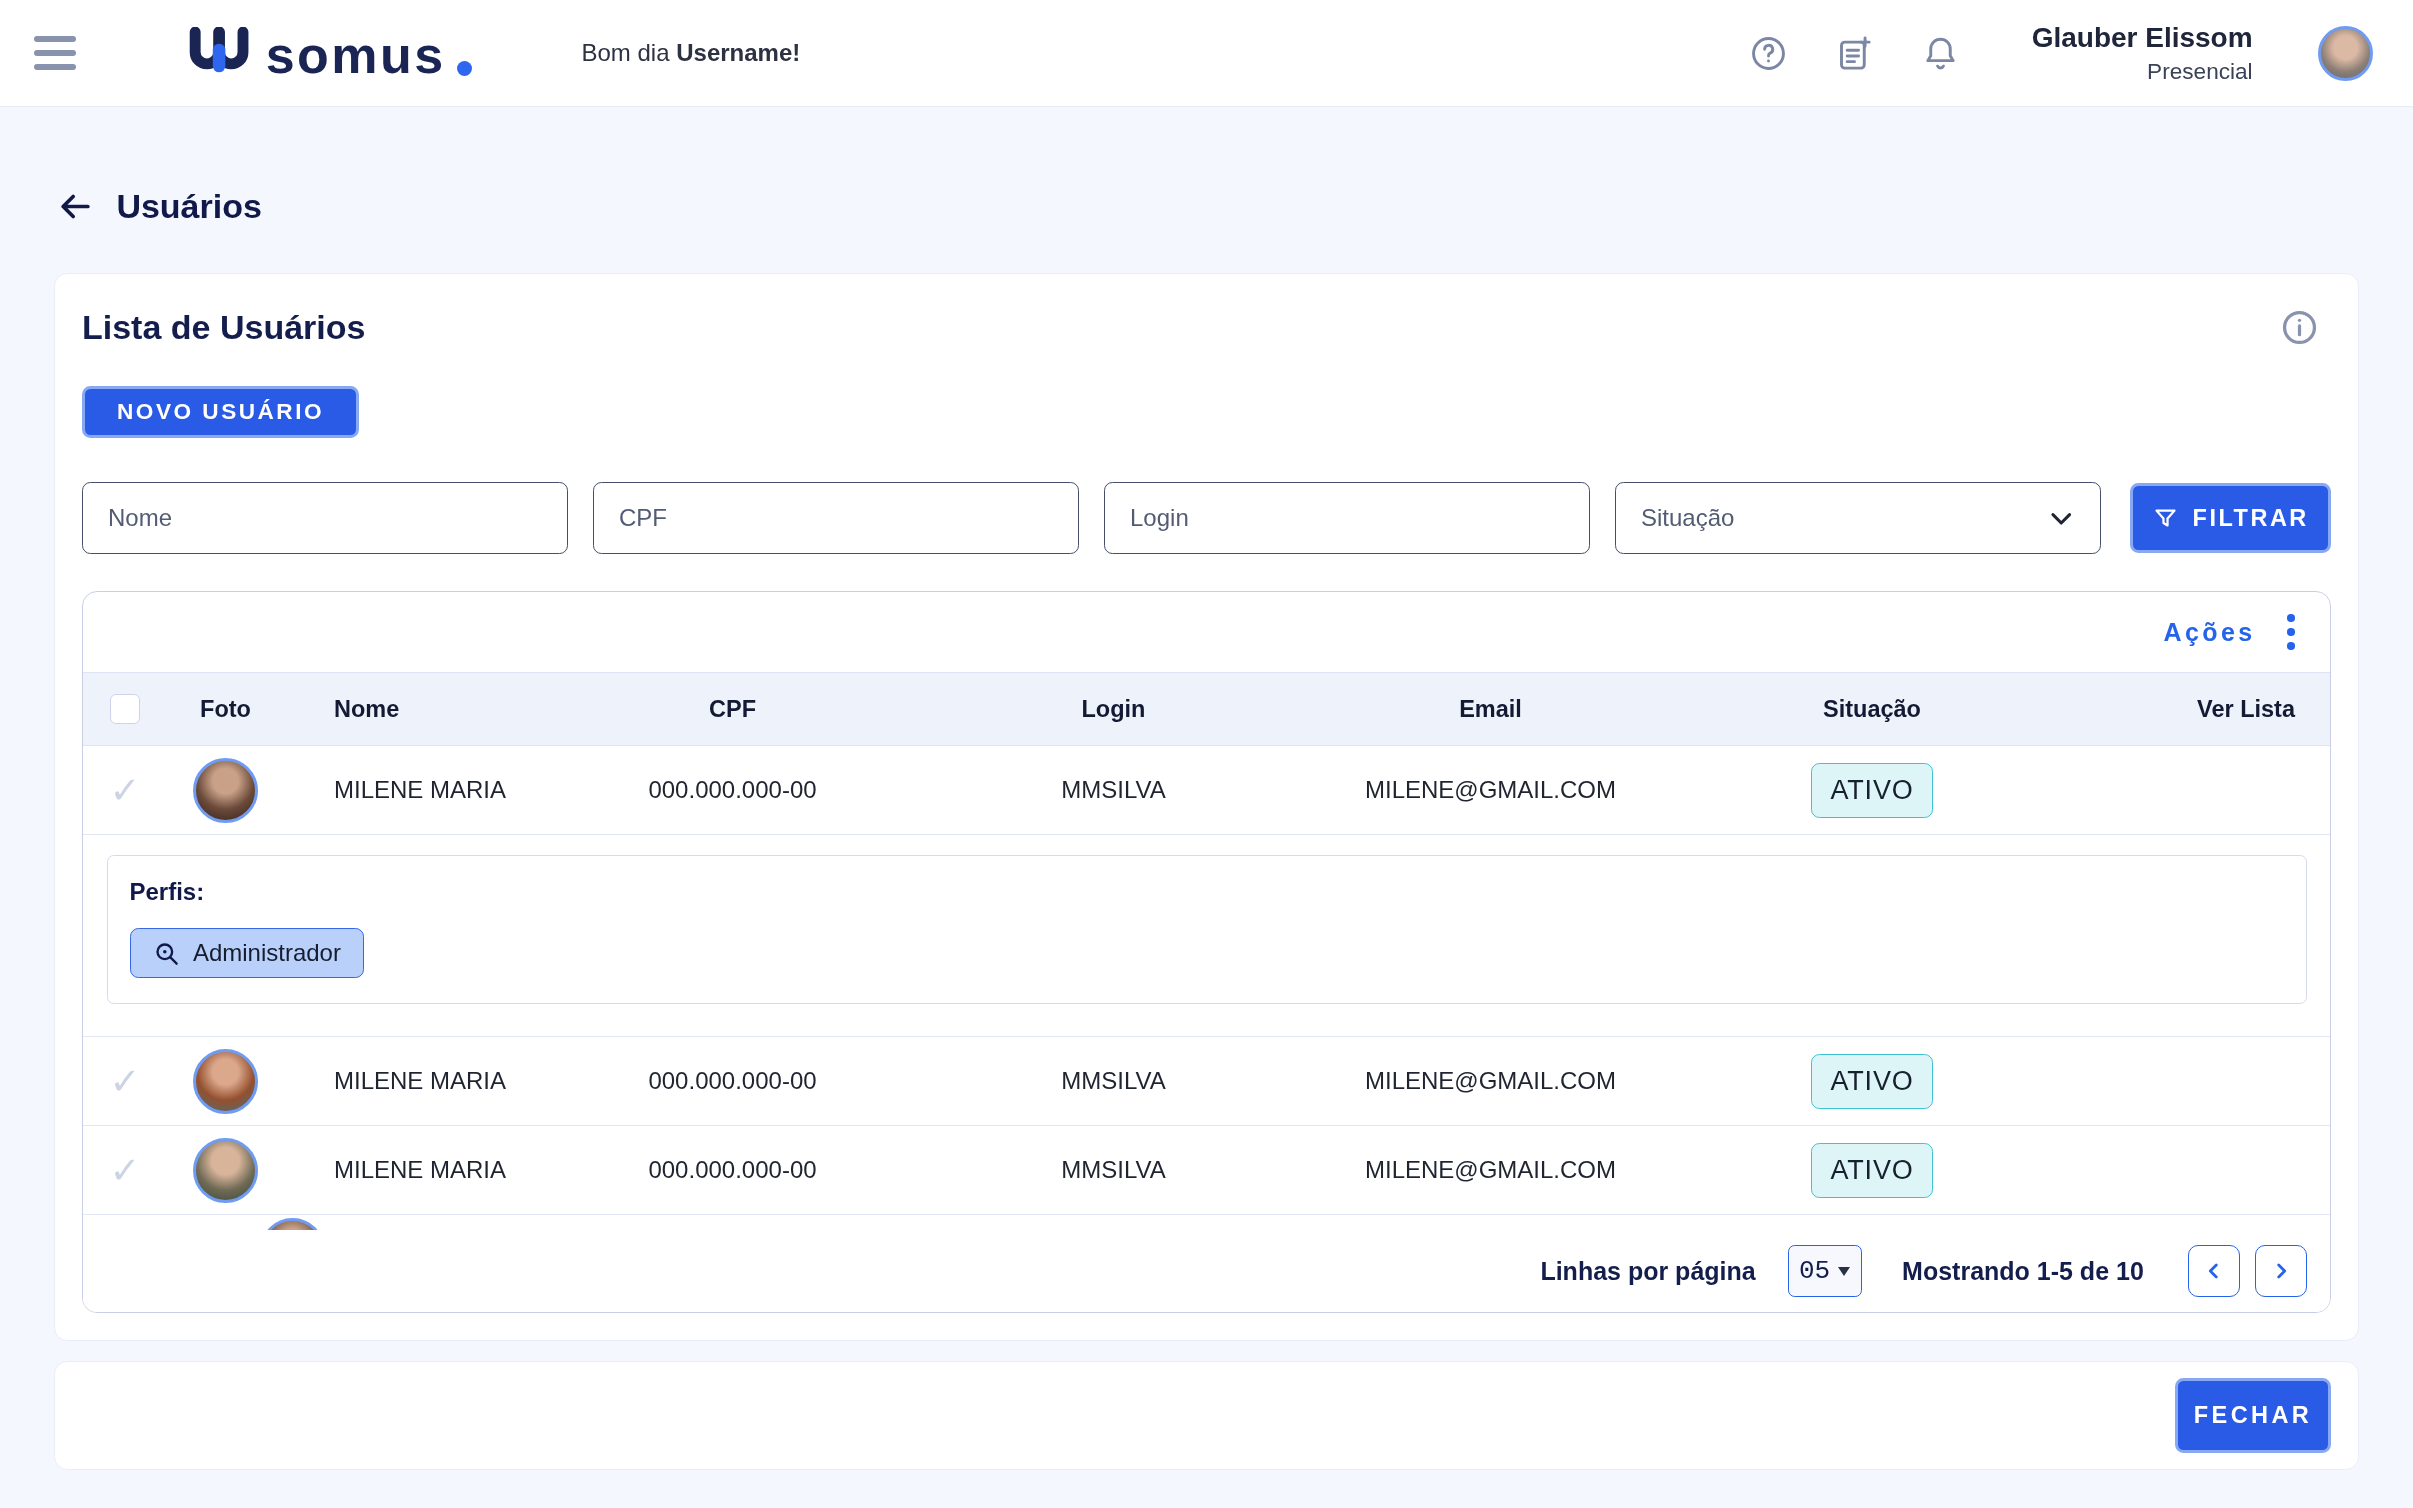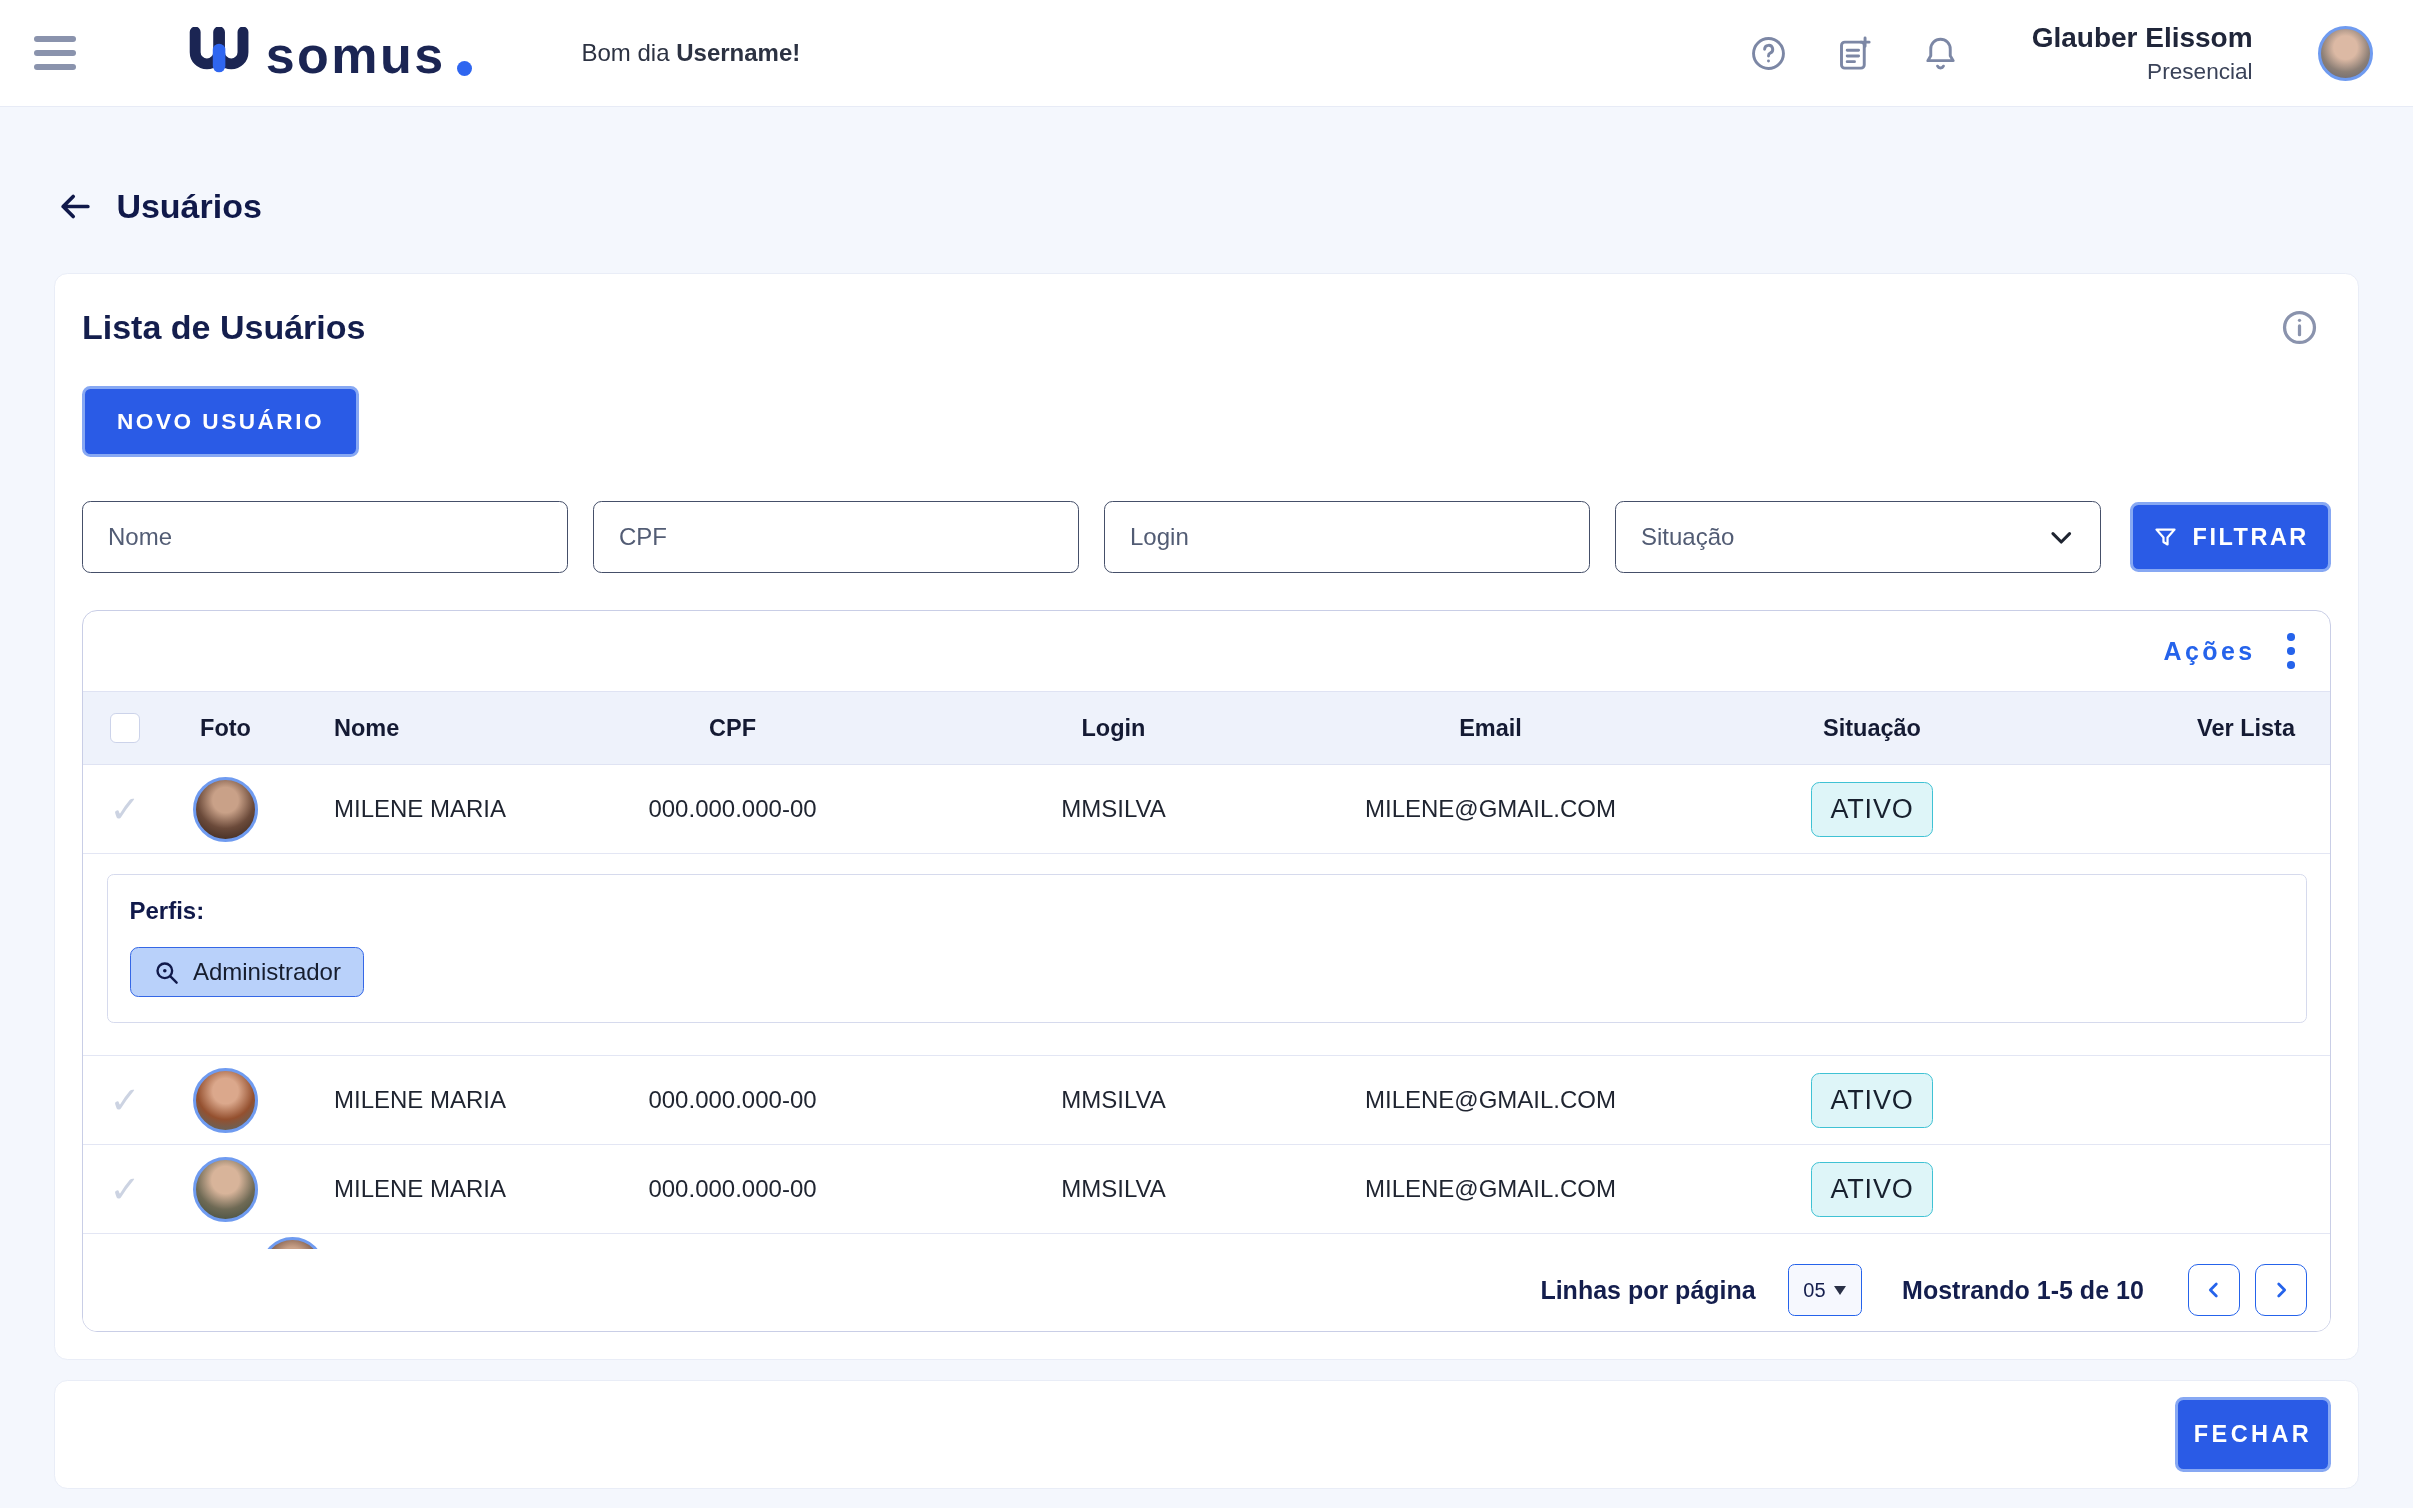--- a/index.html
+++ b/index.html
@@ -47,21 +47,21 @@
   .card-head { display:flex; align-items:flex-start; justify-content:space-between; }
   .card-title { font-size:34px; font-weight:700; color:#141e4d; }
   .info-icon { width:39px; height:39px; color:#8a93ad; cursor:pointer; margin-right:11.7px; }
   .info-icon svg { width:100%; height:100%; }
   .btn-primary {
     background:#2a5be6; color:#ffffff; border:3.4px solid #87a8f3; border-radius:8.4px;
     font-family:"Liberation Sans", sans-serif;
     font-size:22.6px; font-weight:700; letter-spacing:2.5px; cursor:pointer;
     display:inline-flex; align-items:center; justify-content:center; gap:13.4px;
   }
-  .new-user { margin-top:39px; height:71px; padding:0 32px; }
+  .new-user { margin-top:39px; height:52px; padding:0 32px; }
   
   .filters { display:flex; gap:25px; margin-top:44px; align-items:center; }
   .filter-input {
     width:486px; height:72px; border:1.7px solid #454f69; border-radius:8.4px;
     font-family:"Liberation Sans", sans-serif;
     font-size:24px; color:#1e2430; padding:0 25px; background:#ffffff; outline:none;
   }
   .filter-input::placeholder { color:#525c74; }
   .select-box {
     width:486px; height:72px; border:1.7px solid #454f69; border-radius:8.4px; background:#ffffff;
@@ -114,21 +114,21 @@
   
   .pagination {
     position:relative; background:#ffffff; height:82px;
     display:flex; align-items:center; justify-content:flex-end; gap:32px; padding-right:23.5px;
   }
   .pg-label { font-size:25px; font-weight:600; color:#141e4d; }
   .pg-select {
     width:74px; height:52px; border:1.7px solid #2563eb; border-radius:6.7px; background:#f6f8fe;
     display:flex; align-items:center; justify-content:center; gap:8.4px; cursor:pointer;
   }
-  .pg-select span { font-size:20px; color:#141e4d; }
+  .pg-select span { font-size:26px; color:#141e4d;font-family:Liberation Mono, monospace; }
   .pg-caret { width:0; height:0; border-left:6.7px solid transparent; border-right:6.7px solid transparent; border-top:9.2px solid #2a3147; }
   .pg-showing { font-size:25px; font-weight:600; color:#141e4d; margin-left:8.4px; }
   .pg-btns { display:flex; gap:15px; margin-left:11.7px; }
   .pg-btn {
     width:52px; height:52px; border:1.7px solid #2563eb; border-radius:10px; background:#ffffff;
     display:flex; align-items:center; justify-content:center; cursor:pointer; color:#2563eb;
   }
   .pg-btn svg { width:22px; height:22px; }
   
   .footer-card {

